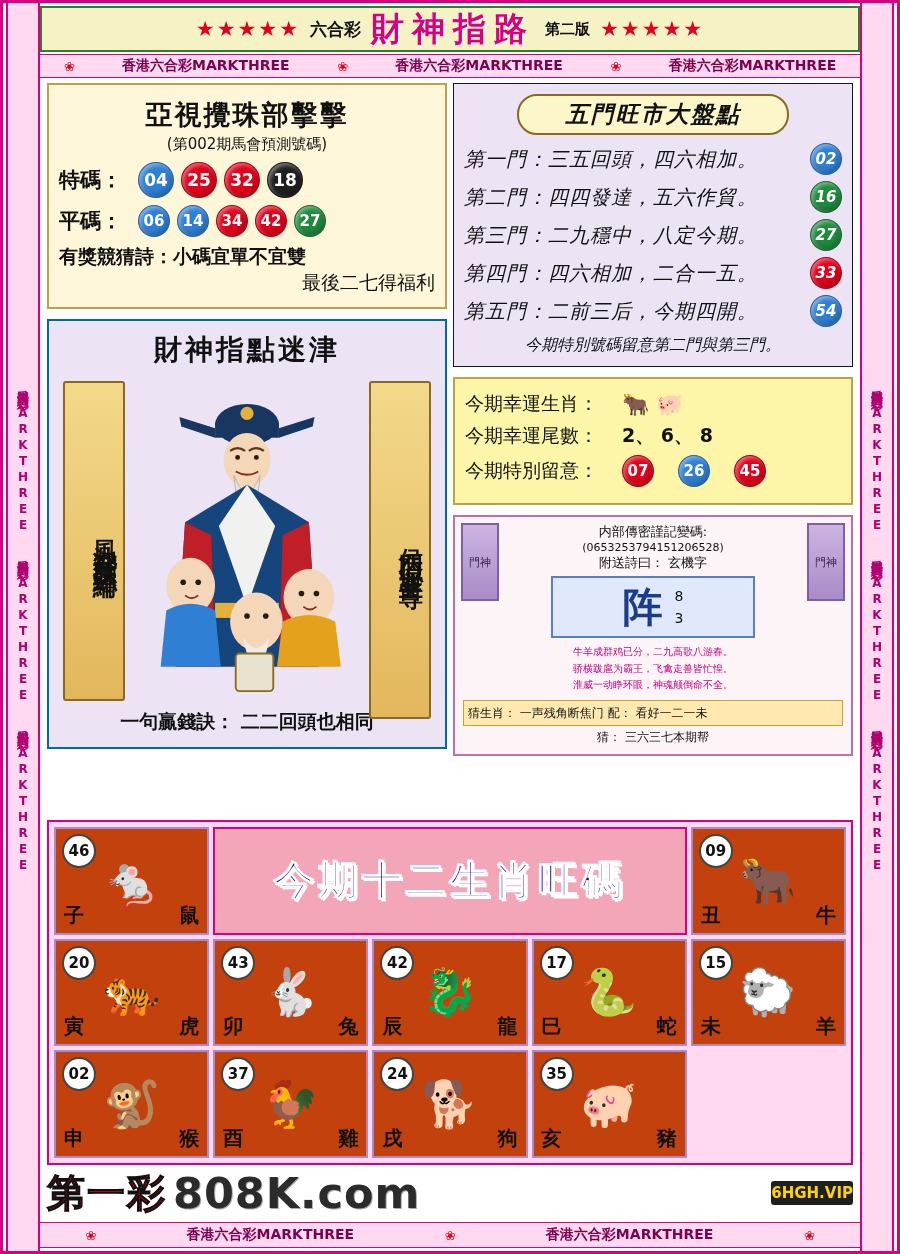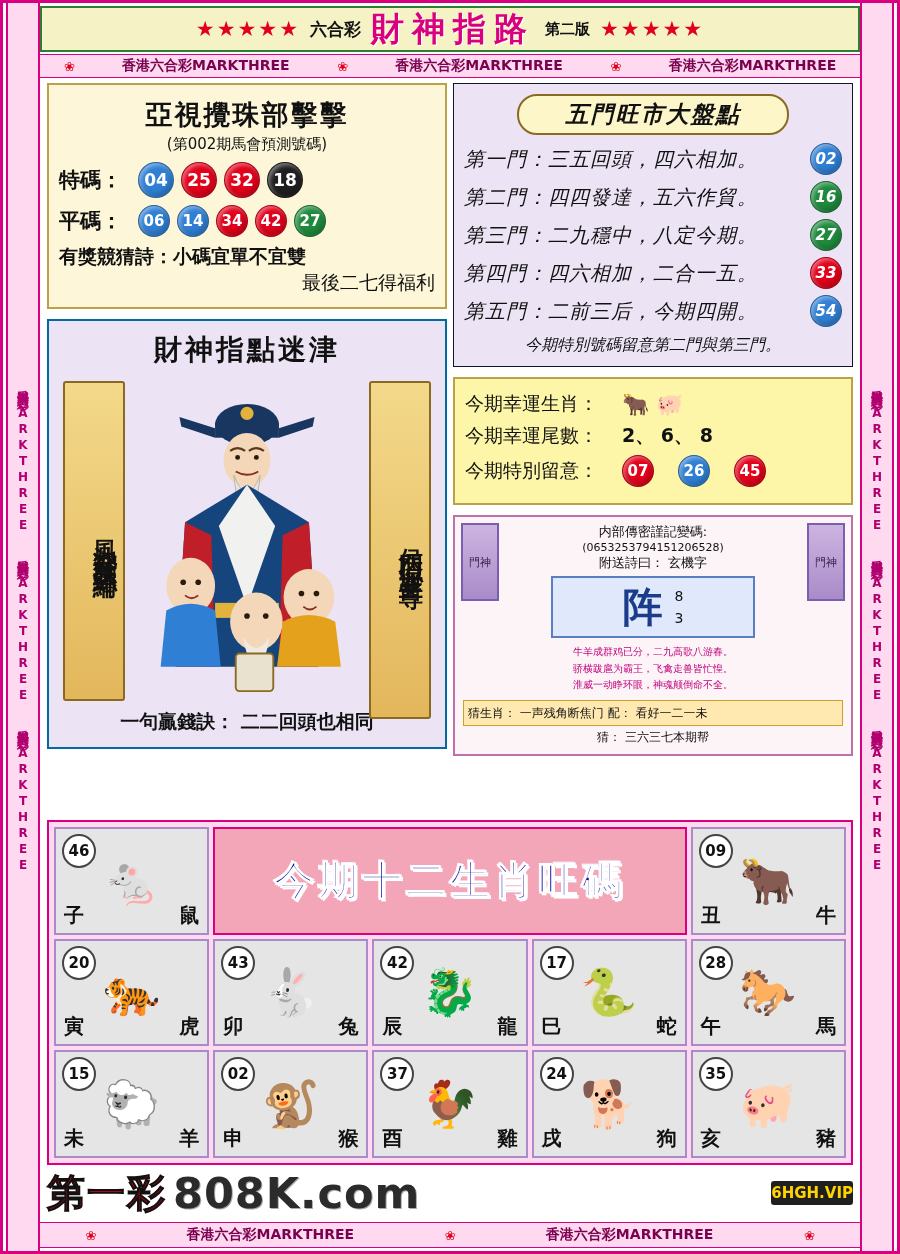--- a/index.html
+++ b/index.html
@@ -159,21 +159,21 @@
     font-size:12px;color:#111;padding:3px 4px;line-height:1.5;
   }
   .guess2{font-size:12px;color:#111;text-align:center;margin-top:3px;}
   
   .zodiac{
     position:absolute;left:44px;right:44px;bottom:86px;height:345px;
     background:#ffd9ef;border:2px solid #d8007f;box-sizing:border-box;padding:5px;
   }
   .zgrid{display:grid;grid-template-columns:repeat(5,1fr);grid-template-rows:repeat(3,1fr);gap:4px;height:100%;}
   .zcell{
-    background:#e5e5e5;border:2px solid #a98bc9;position:relative;box-sizing:border-box;
+    background:#c2410c;border:2px solid #a98bc9;position:relative;box-sizing:border-box;
   }
   .zcell .num{
     position:absolute;left:6px;top:5px;width:30px;height:30px;border-radius:50%;
     background:#fff;border:2px solid #444;display:flex;align-items:center;justify-content:center;
     font-size:15px;font-weight:bold;color:#111;
   }
   .zcell .branch{position:absolute;left:8px;bottom:4px;font-size:20px;font-weight:bold;color:#111;}
   .zcell .animal-name{position:absolute;right:8px;bottom:4px;font-size:20px;font-weight:bold;color:#111;}
   .zcell .art{position:absolute;inset:0;display:flex;align-items:center;justify-content:center;font-size:46px;}
   .banner-cell{
@@ -433,26 +433,20 @@
         <span class="art">🐉</span>
         <span class="branch">辰</span>
         <span class="animal-name">龍</span>
       </div>
       <div class="zcell">
         <span class="num">17</span>
         <span class="art">🐍</span>
         <span class="branch">巳</span>
         <span class="animal-name">蛇</span>
       </div>
-      <div class="zcell">
-        <span class="num">28</span>
-        <span class="art">🐎</span>
-        <span class="branch">午</span>
-        <span class="animal-name">馬</span>
-      </div>
 
       <div class="zcell">
         <span class="num">15</span>
         <span class="art">🐑</span>
         <span class="branch">未</span>
         <span class="animal-name">羊</span>
       </div>
       <div class="zcell">
         <span class="num">02</span>
         <span class="art">🐒</span>

